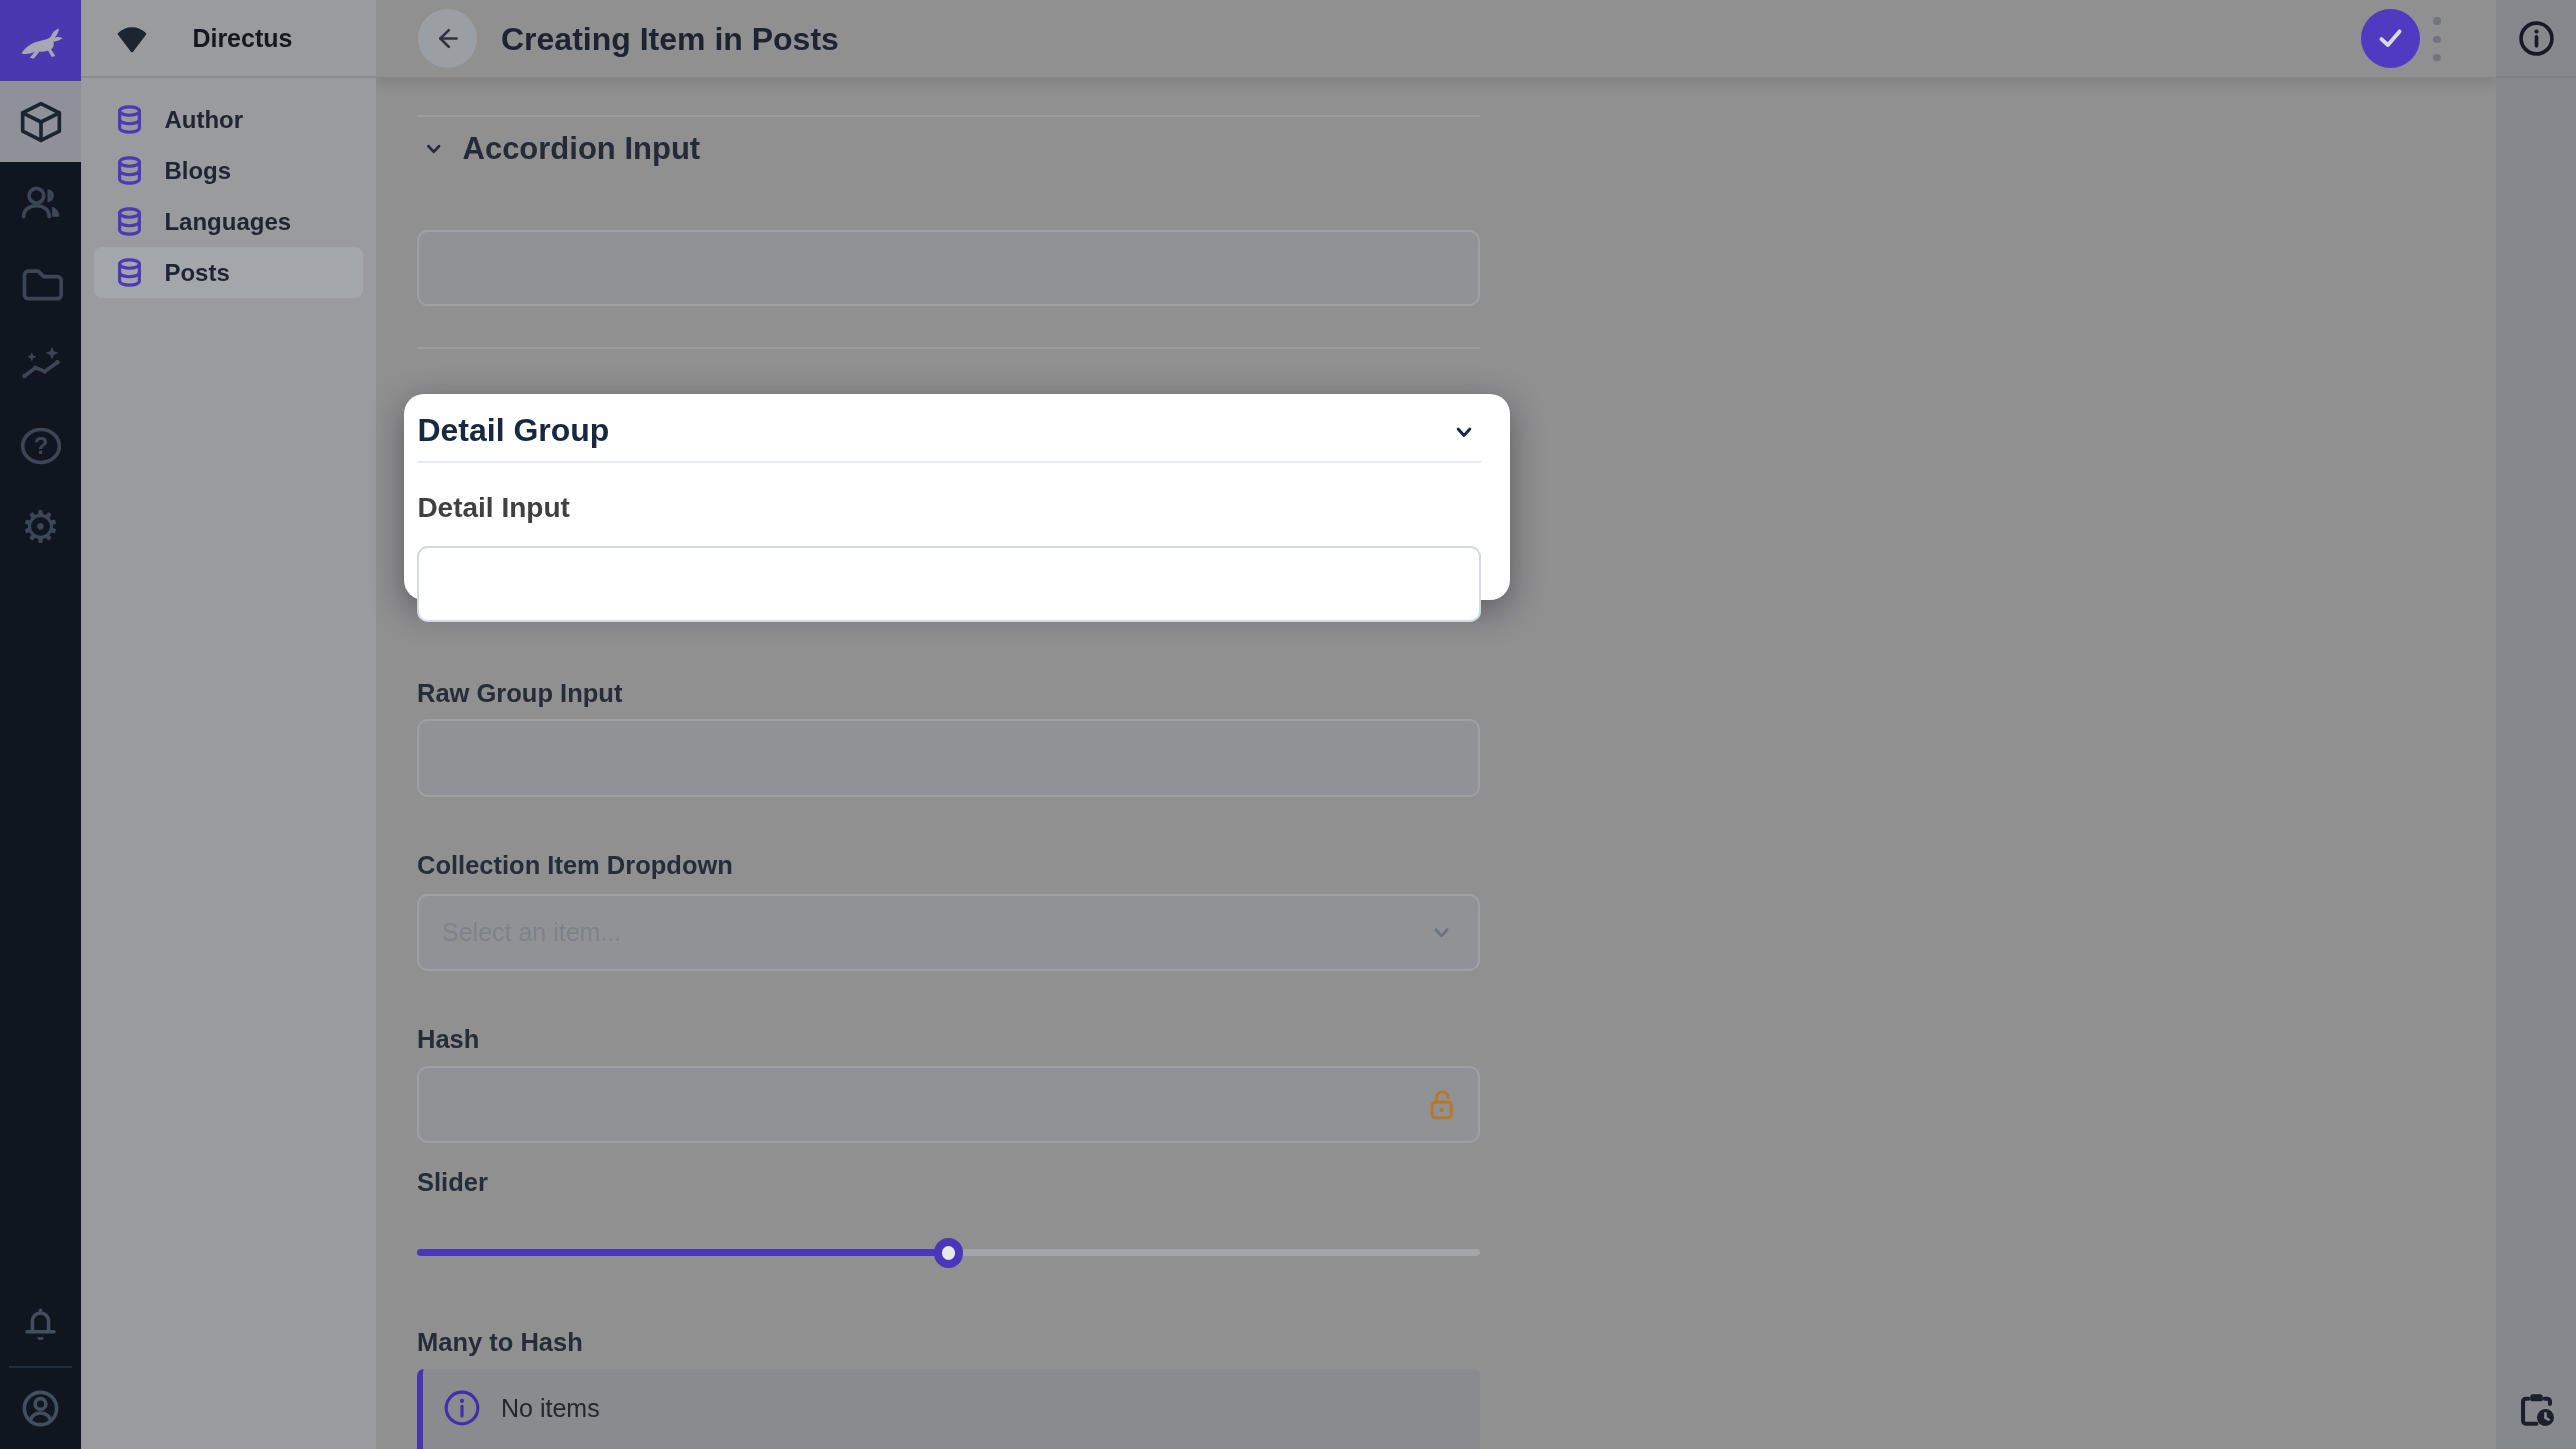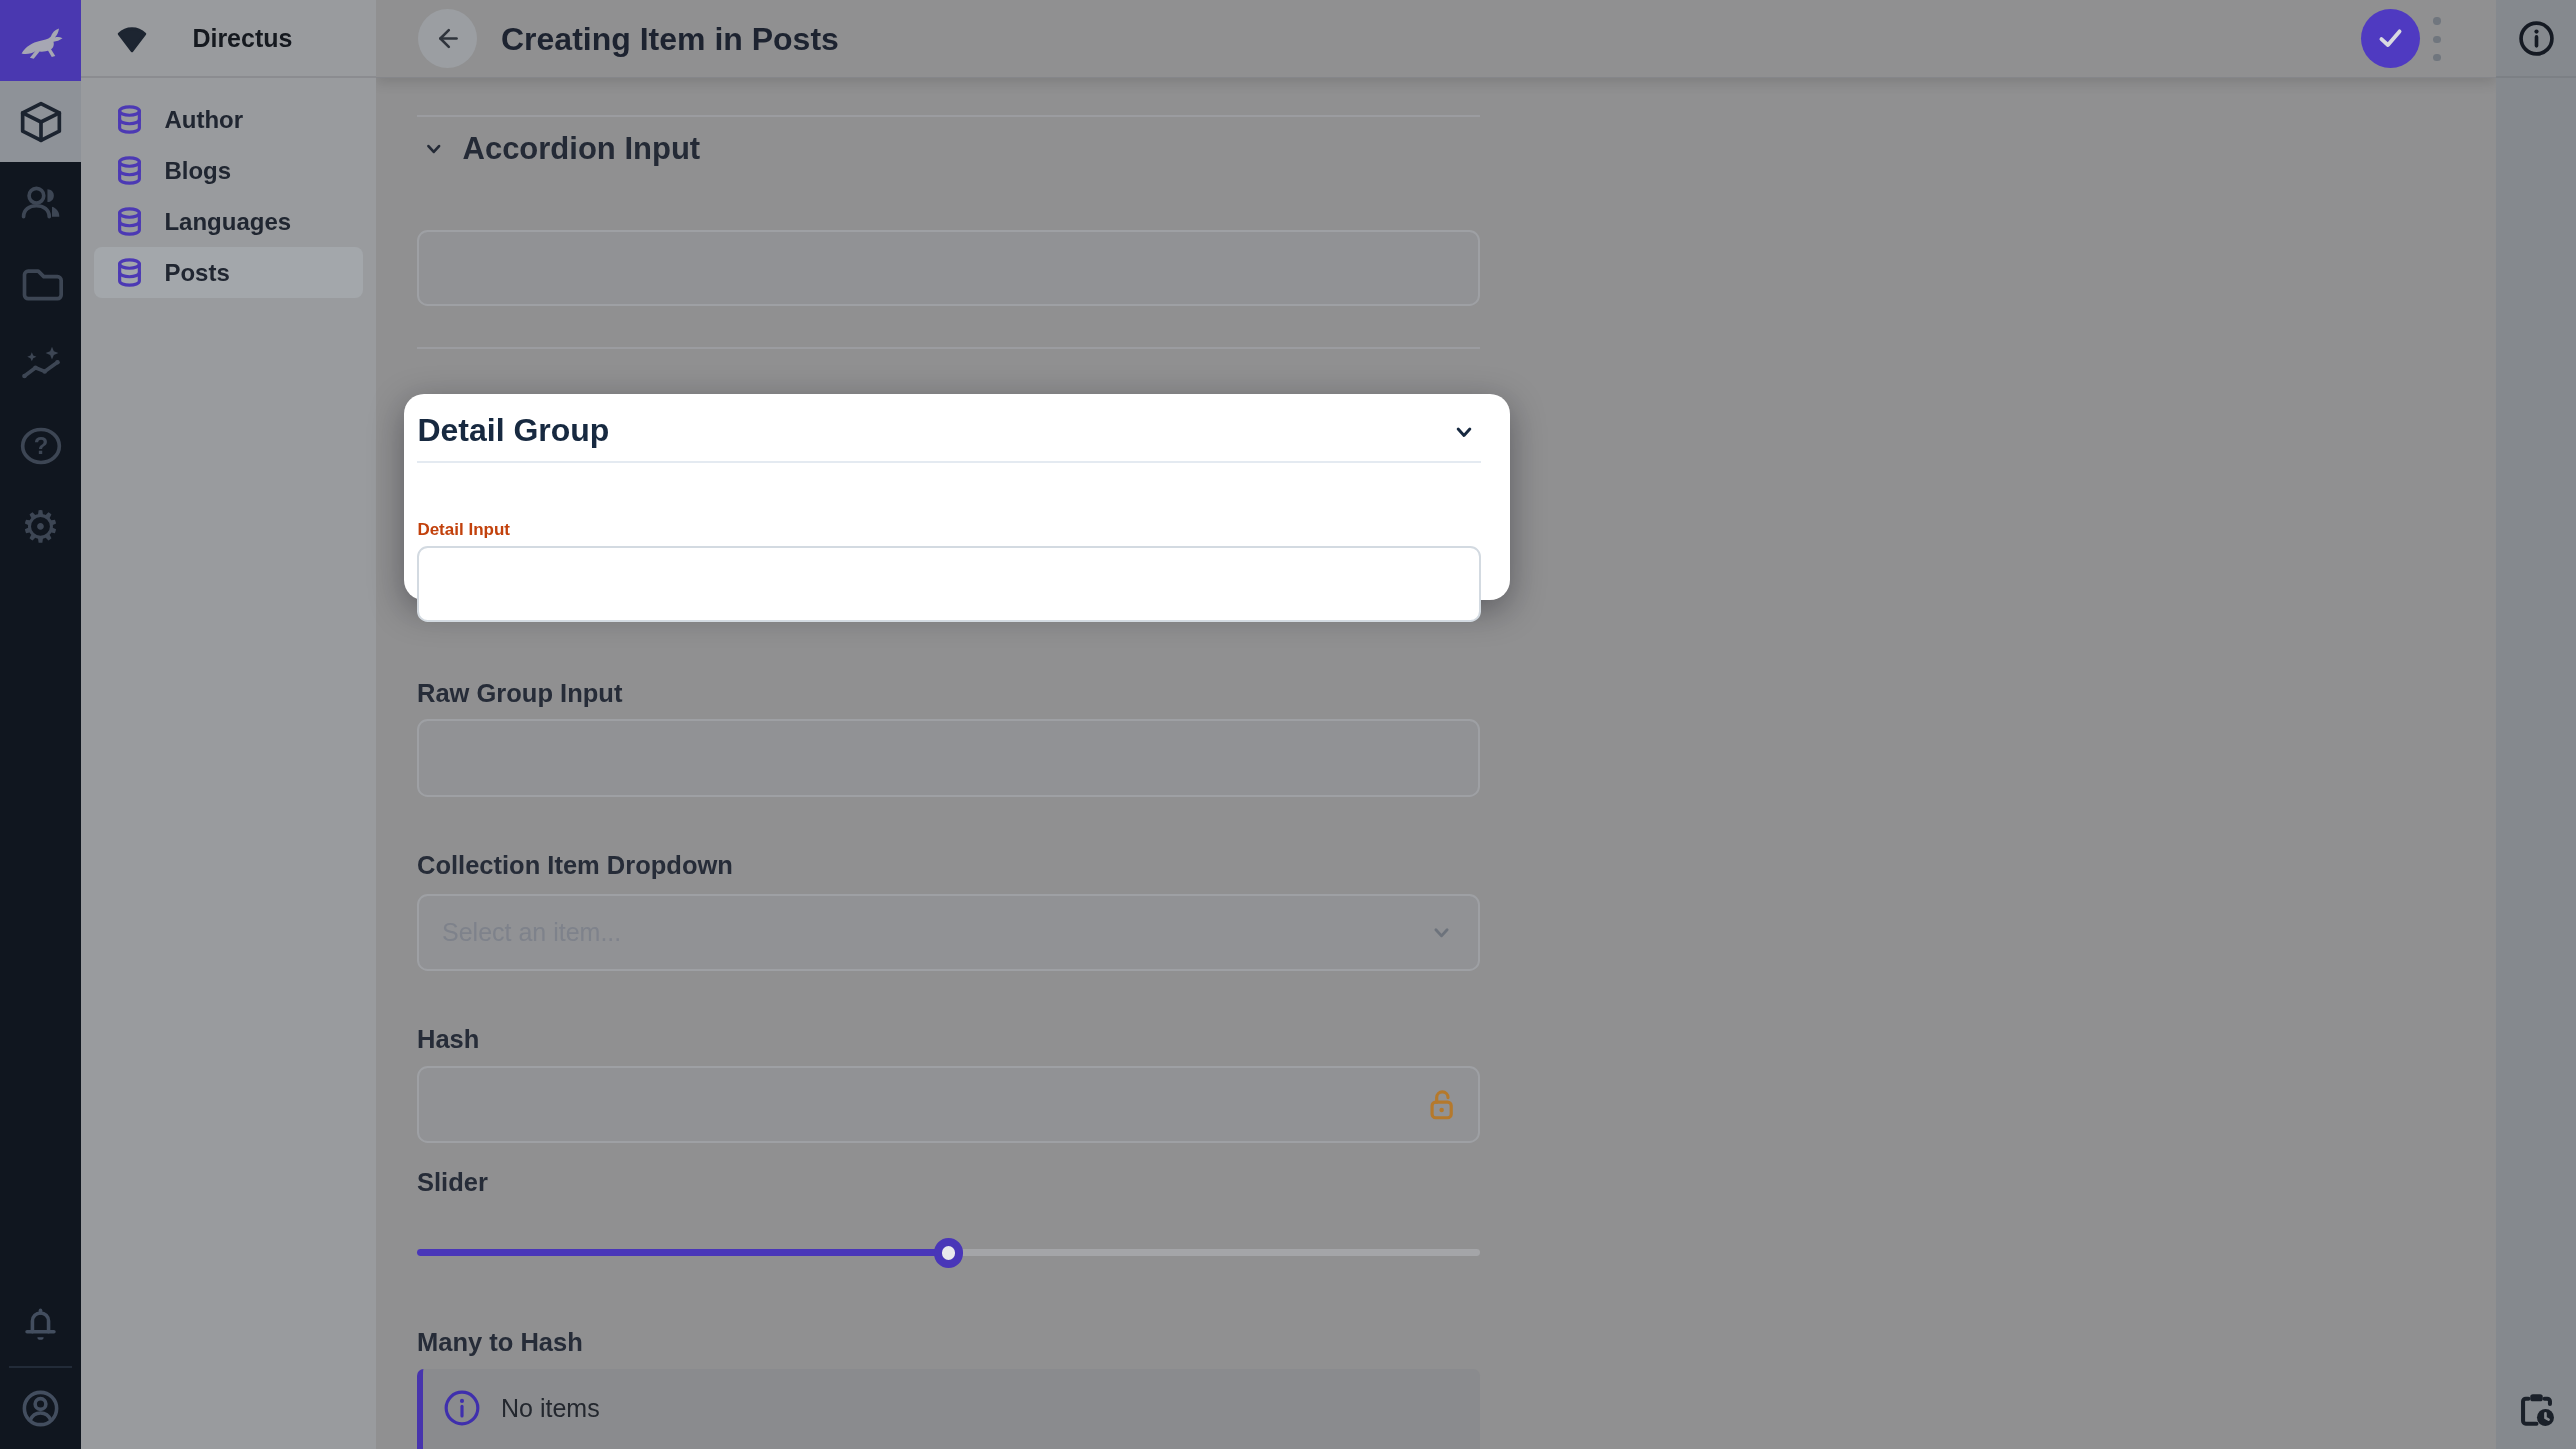--- a/index.html
+++ b/index.html
@@ -65,21 +65,21 @@
   
   .notice{position:absolute;left:417px;top:1369px;width:1063px;height:148px;background:#8a8b8e;border-left:6.7px solid #4734ad;border-radius:6.7px;box-sizing:border-box;padding:20px 0 0 20px;}
   .notice .row{display:flex;align-items:center;gap:20px;}
   .notice .txt{font-size:25px;font-weight:500;color:#23272e;}
 
   
   .card{position:absolute;left:404px;top:394px;width:1106px;height:206px;background:#ffffff;border-radius:20px;box-shadow:0 9.4px 34px rgba(15,15,25,0.40);z-index:10;}
   .card .card-title{position:absolute;left:13.4px;top:17.4px;font-size:32px;font-weight:700;color:#172940;line-height:38px;}
   .card .card-chevron{position:absolute;right:32px;top:24px;color:#172940;cursor:pointer;}
   .card .card-divider{position:absolute;left:13.4px;top:67px;width:1064px;height:2px;background:#e4eaf1;}
-  .card .card-label{position:absolute;left:13.4px;top:120px;font-size:17px;font-weight:600;color:#c2410c;line-height:31px;}
+  .card .card-label{position:absolute;left:13.4px;top:98px;font-size:28px;font-weight:600;color:#404040;line-height:31px;}
   .card .card-input{position:absolute;left:13.4px;top:152px;width:1064px;height:76px;background:#fff;border:2px solid #d3dae1;border-radius:10.7px;box-sizing:border-box;}
   .card .card-input input{width:100%;height:100%;background:transparent;border:none;outline:none;font-family:"Liberation Sans",sans-serif;font-size:25px;color:#172940;padding:0 23px;box-sizing:border-box;}
 </style>
 </head>
 <body>
 
 <div class="module-bar">
   <div class="logo-tile">
     <svg width="50" height="50" viewBox="0 0 72 72" fill="#a6a7b3">
       <path d="M8 54 C14 44 24 38 34 36 C40 35 46 34 50 30 C52 24 56 20 62 18 C61 24 59 28 56 31 C59 30 63 30 67 32 C63 35 58.5 36.5 54 37 C55.5 43 53 47 48.5 49 C42 52 34 52 29 50 C23 54 15 56 8 54 Z"></path>

